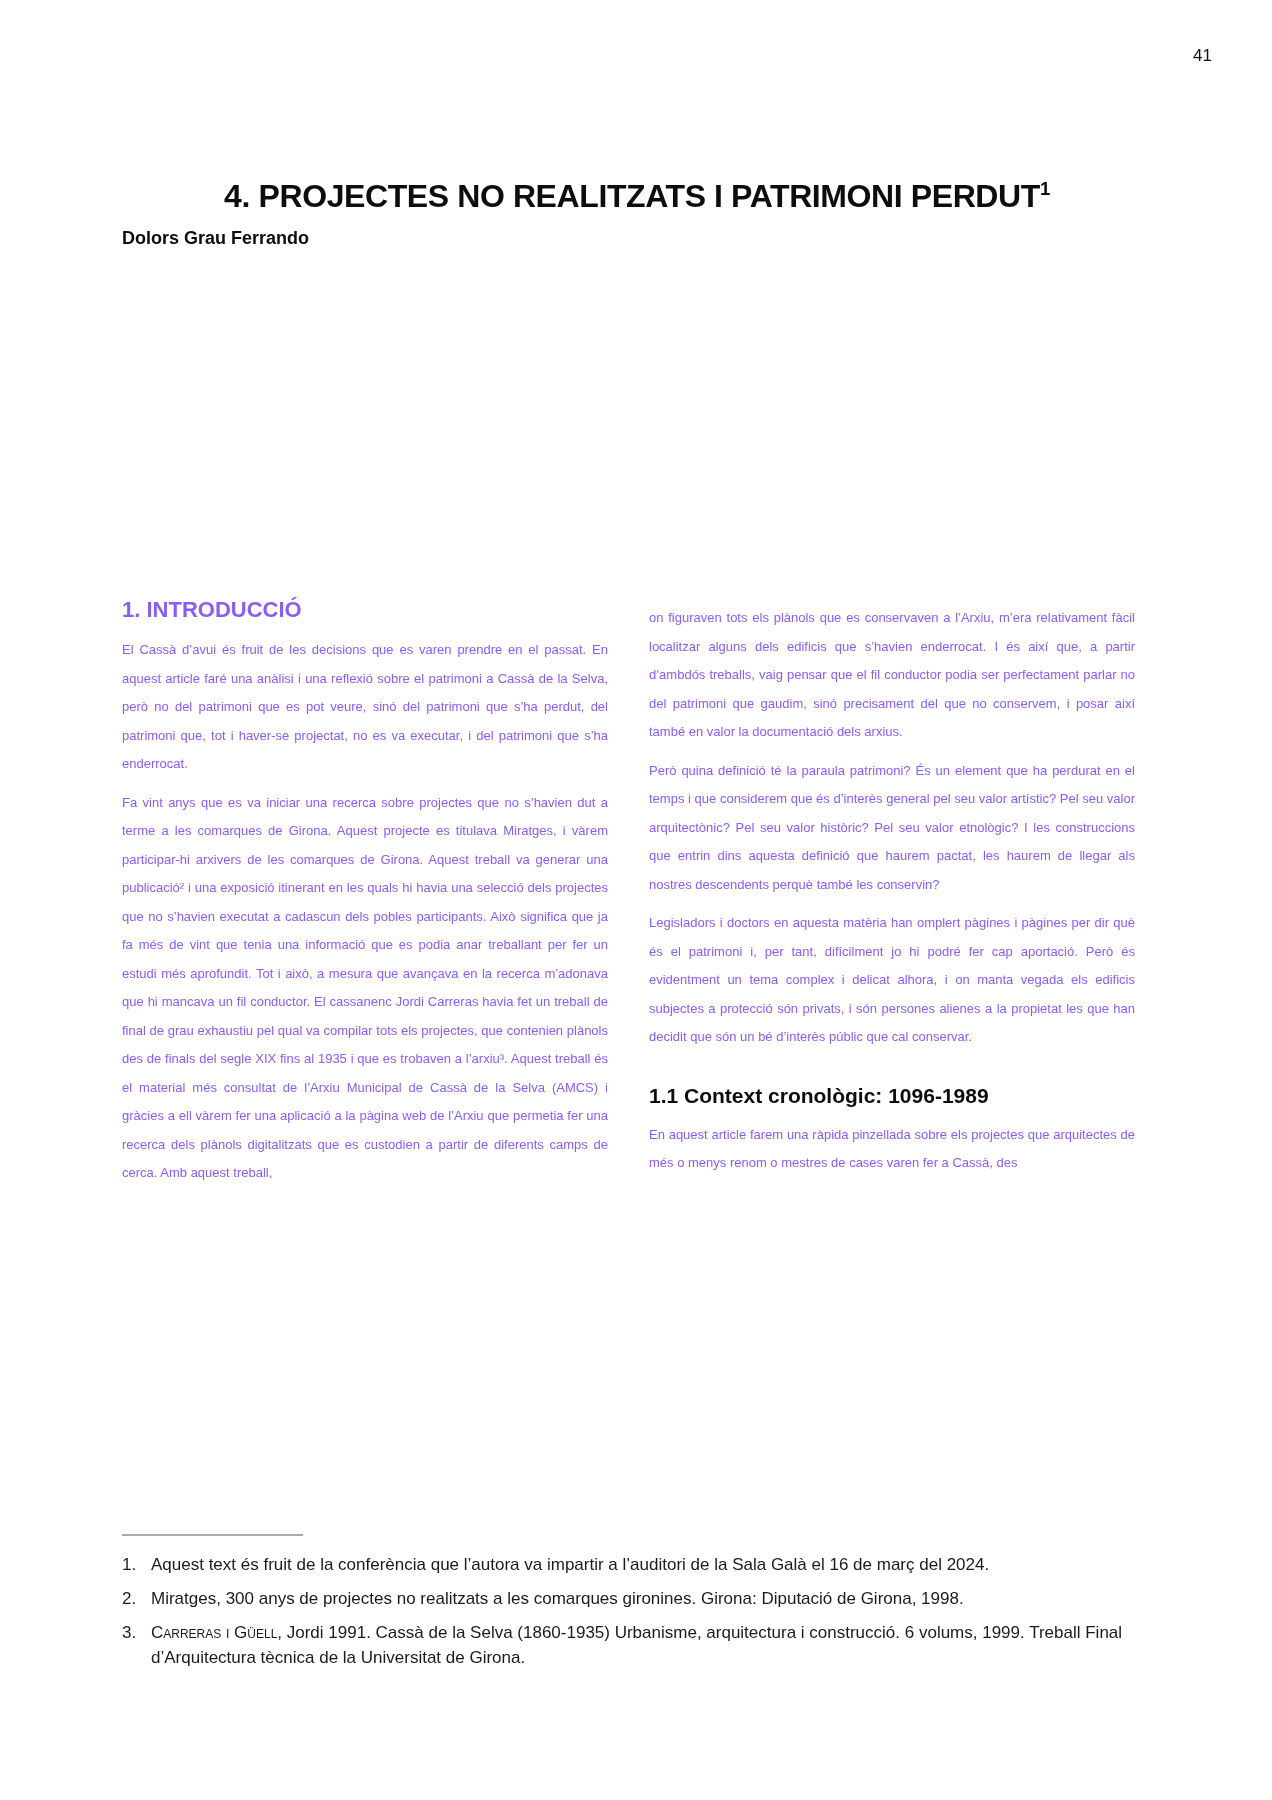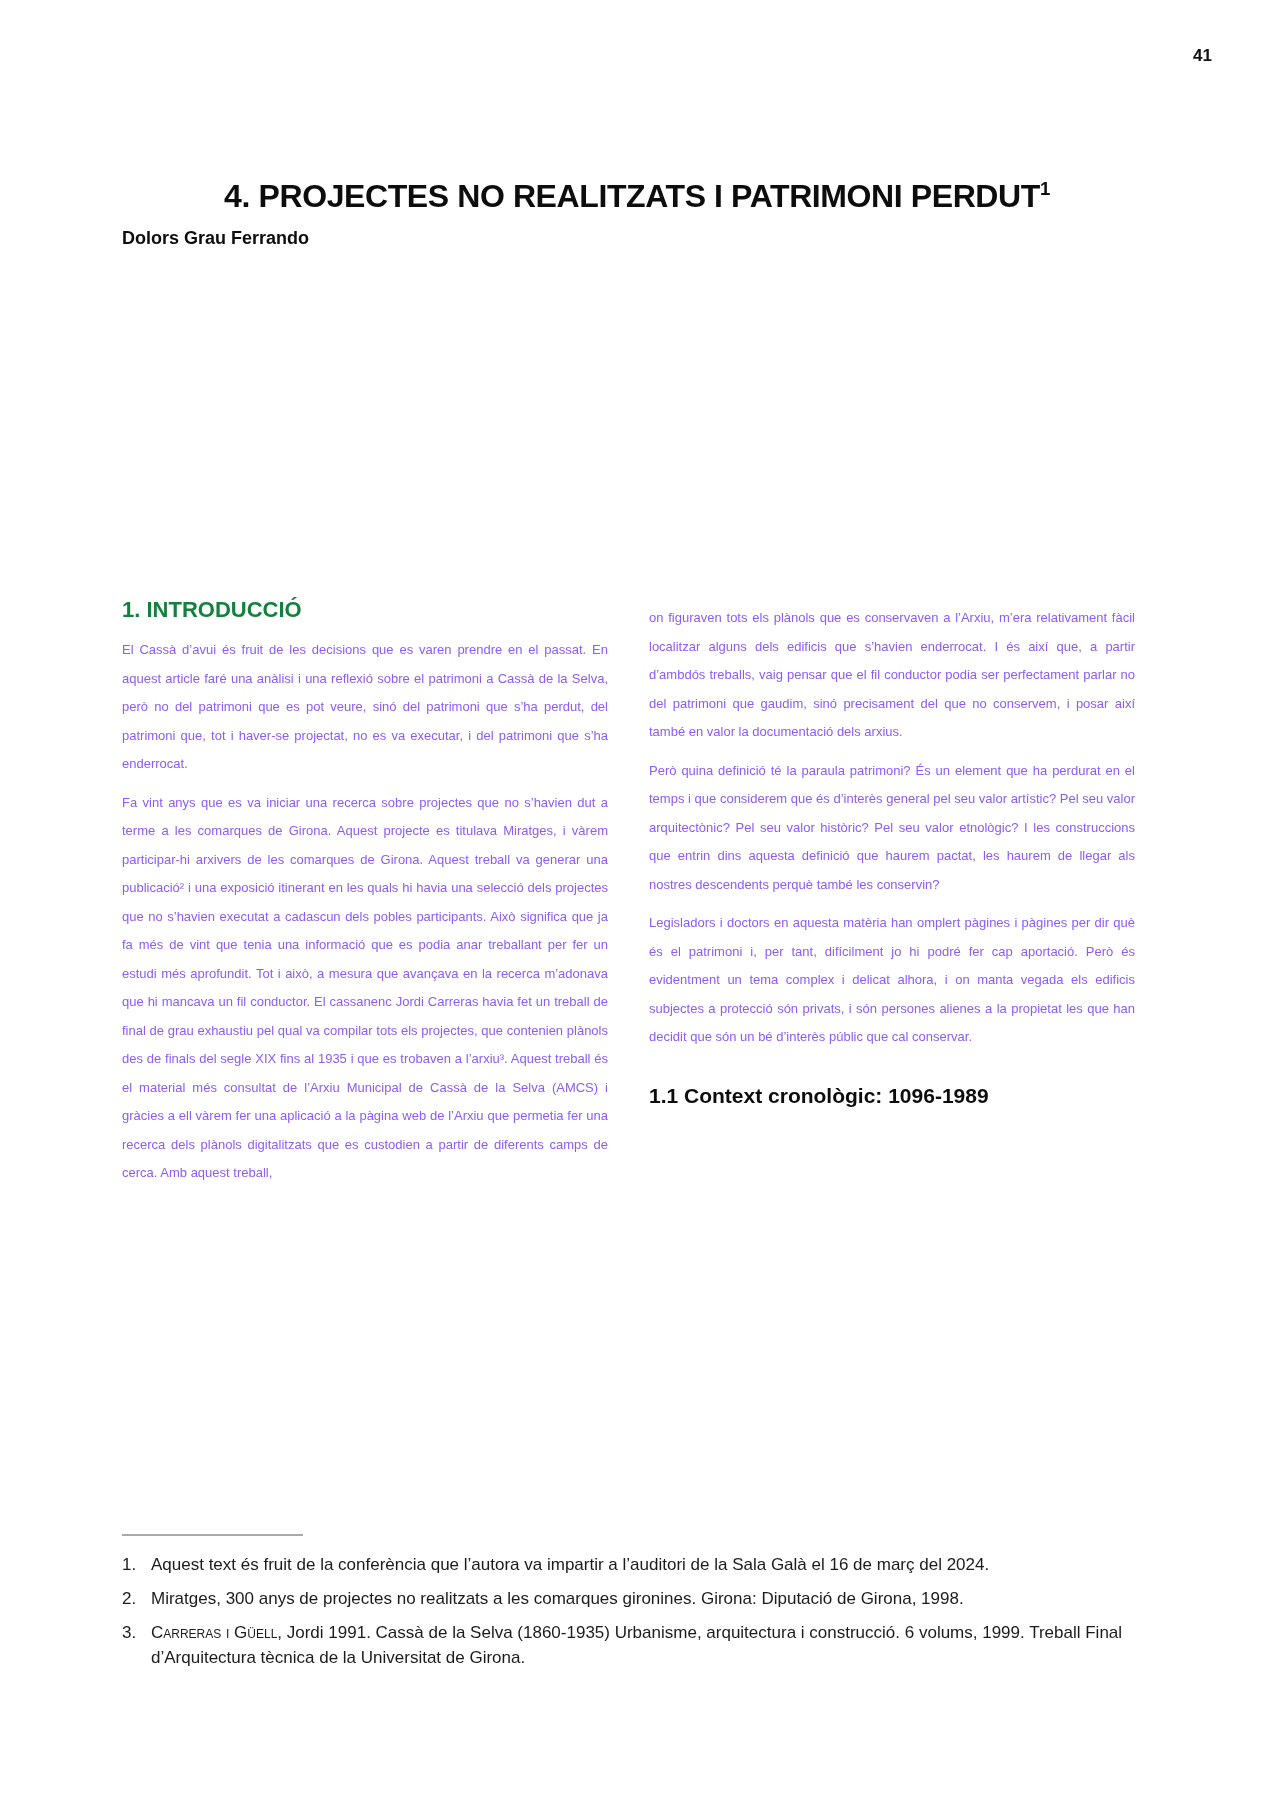--- a/index.html
+++ b/index.html
@@ -14,21 +14,21 @@
     background: #ffffff;
     font-family: "Liberation Sans", sans-serif;
     color: #1b1b1b;
     overflow: hidden;
   }
   .page-number {
     position: absolute;
     top: 46px;
     right: 60px;
     font-size: 17px;
-    font-weight: 700;
+    font-weight: 400;
     color: #111111;
   }
   .title {
     position: absolute;
     left: 122px;
     top: 178px;
     width: 1030px;
     margin: 0;
     font-size: 32px;
     line-height: 36px;
@@ -64,21 +64,21 @@
     flex: 0 0 490px;
   }
   .col-right {
     padding-top: 6px;
   }
   .section-heading {
     margin: 0 0 14px 0;
     font-size: 22px;
     line-height: 24px;
     font-weight: 700;
-    color: #15803d;
+    color: #8b5cf6;
   }
   .subsection-heading {
     margin: 32px 0 13px 0;
     font-size: 21px;
     line-height: 24px;
     font-weight: 700;
     color: #0d0d0d;
   }
   .body-par {
     margin: 0 4px 10px 0;
@@ -133,20 +133,21 @@
       <h2 class="section-heading">1. INTRODUCCIÓ</h2>
       <p class="body-par">El Cassà d’avui és fruit de les decisions que es varen prendre en el passat. En aquest article faré una anàlisi i una reflexió sobre el patrimoni a Cassà de la Selva, però no del patrimoni que es pot veure, sinó del patrimoni que s’ha perdut, del patrimoni que, tot i haver-se projectat, no es va executar, i del patrimoni que s’ha enderrocat.</p>
       <p class="body-par">Fa vint anys que es va iniciar una recerca sobre projectes que no s’havien dut a terme a les comarques de Girona. Aquest projecte es titulava Miratges, i vàrem participar-hi arxivers de les comarques de Girona. Aquest treball va generar una publicació² i una exposició itinerant en les quals hi havia una selecció dels projectes que no s’havien executat a cadascun dels pobles participants. Això significa que ja fa més de vint que tenia una informació que es podia anar treballant per fer un estudi més aprofundit. Tot i això, a mesura que avançava en la recerca m’adonava que hi mancava un fil conductor. El cassanenc Jordi Carreras havia fet un treball de final de grau exhaustiu pel qual va compilar tots els projectes, que contenien plànols des de finals del segle XIX fins al 1935 i que es trobaven a l’arxiu³. Aquest treball és el material més consultat de l’Arxiu Municipal de Cassà de la Selva (AMCS) i gràcies a ell vàrem fer una aplicació a la pàgina web de l’Arxiu que permetia fer una recerca dels plànols digitalitzats que es custodien a partir de diferents camps de cerca. Amb aquest treball,</p>
     </div>
 
     <div class="col col-right">
       <p class="body-par">on figuraven tots els plànols que es conservaven a l’Arxiu, m’era relativament fàcil localitzar alguns dels edificis que s’havien enderrocat. I és així que, a partir d’ambdós treballs, vaig pensar que el fil conductor podia ser perfectament parlar no del patrimoni que gaudim, sinó precisament del que no conservem, i posar així també en valor la documentació dels arxius.</p>
       <p class="body-par">Però quina definició té la paraula patrimoni? És un element que ha perdurat en el temps i que considerem que és d’interès general pel seu valor artístic? Pel seu valor arquitectònic? Pel seu valor històric? Pel seu valor etnològic? I les construccions que entrin dins aquesta definició que haurem pactat, les haurem de llegar als nostres descendents perquè també les conservin?</p>
       <p class="body-par">Legisladors i doctors en aquesta matèria han omplert pàgines i pàgines per dir què és el patrimoni i, per tant, difícilment jo hi podré fer cap aportació. Però és evidentment un tema complex i delicat alhora, i on manta vegada els edificis subjectes a protecció són privats, i són persones alienes a la propietat les que han decidit que són un bé d’interès públic que cal conservar.</p>
       <h3 class="subsection-heading">1.1 Context cronològic: 1096-1989</h3>
+      <p class="body-par">En aquest article farem una ràpida pinzellada sobre els projectes que arquitectes de més o menys renom o mestres de cases varen fer a Cassà, des</p>
     </div>
 
   </div>
 
   <div class="footnotes">
     <div class="fn-rule"></div>
 
     <div class="fn">
       <span class="fn-num">1.</span>
       <span class="fn-text">Aquest text és fruit de la conferència que l’autora va impartir a l’auditori de la Sala Galà el 16 de març del 2024.</span>

